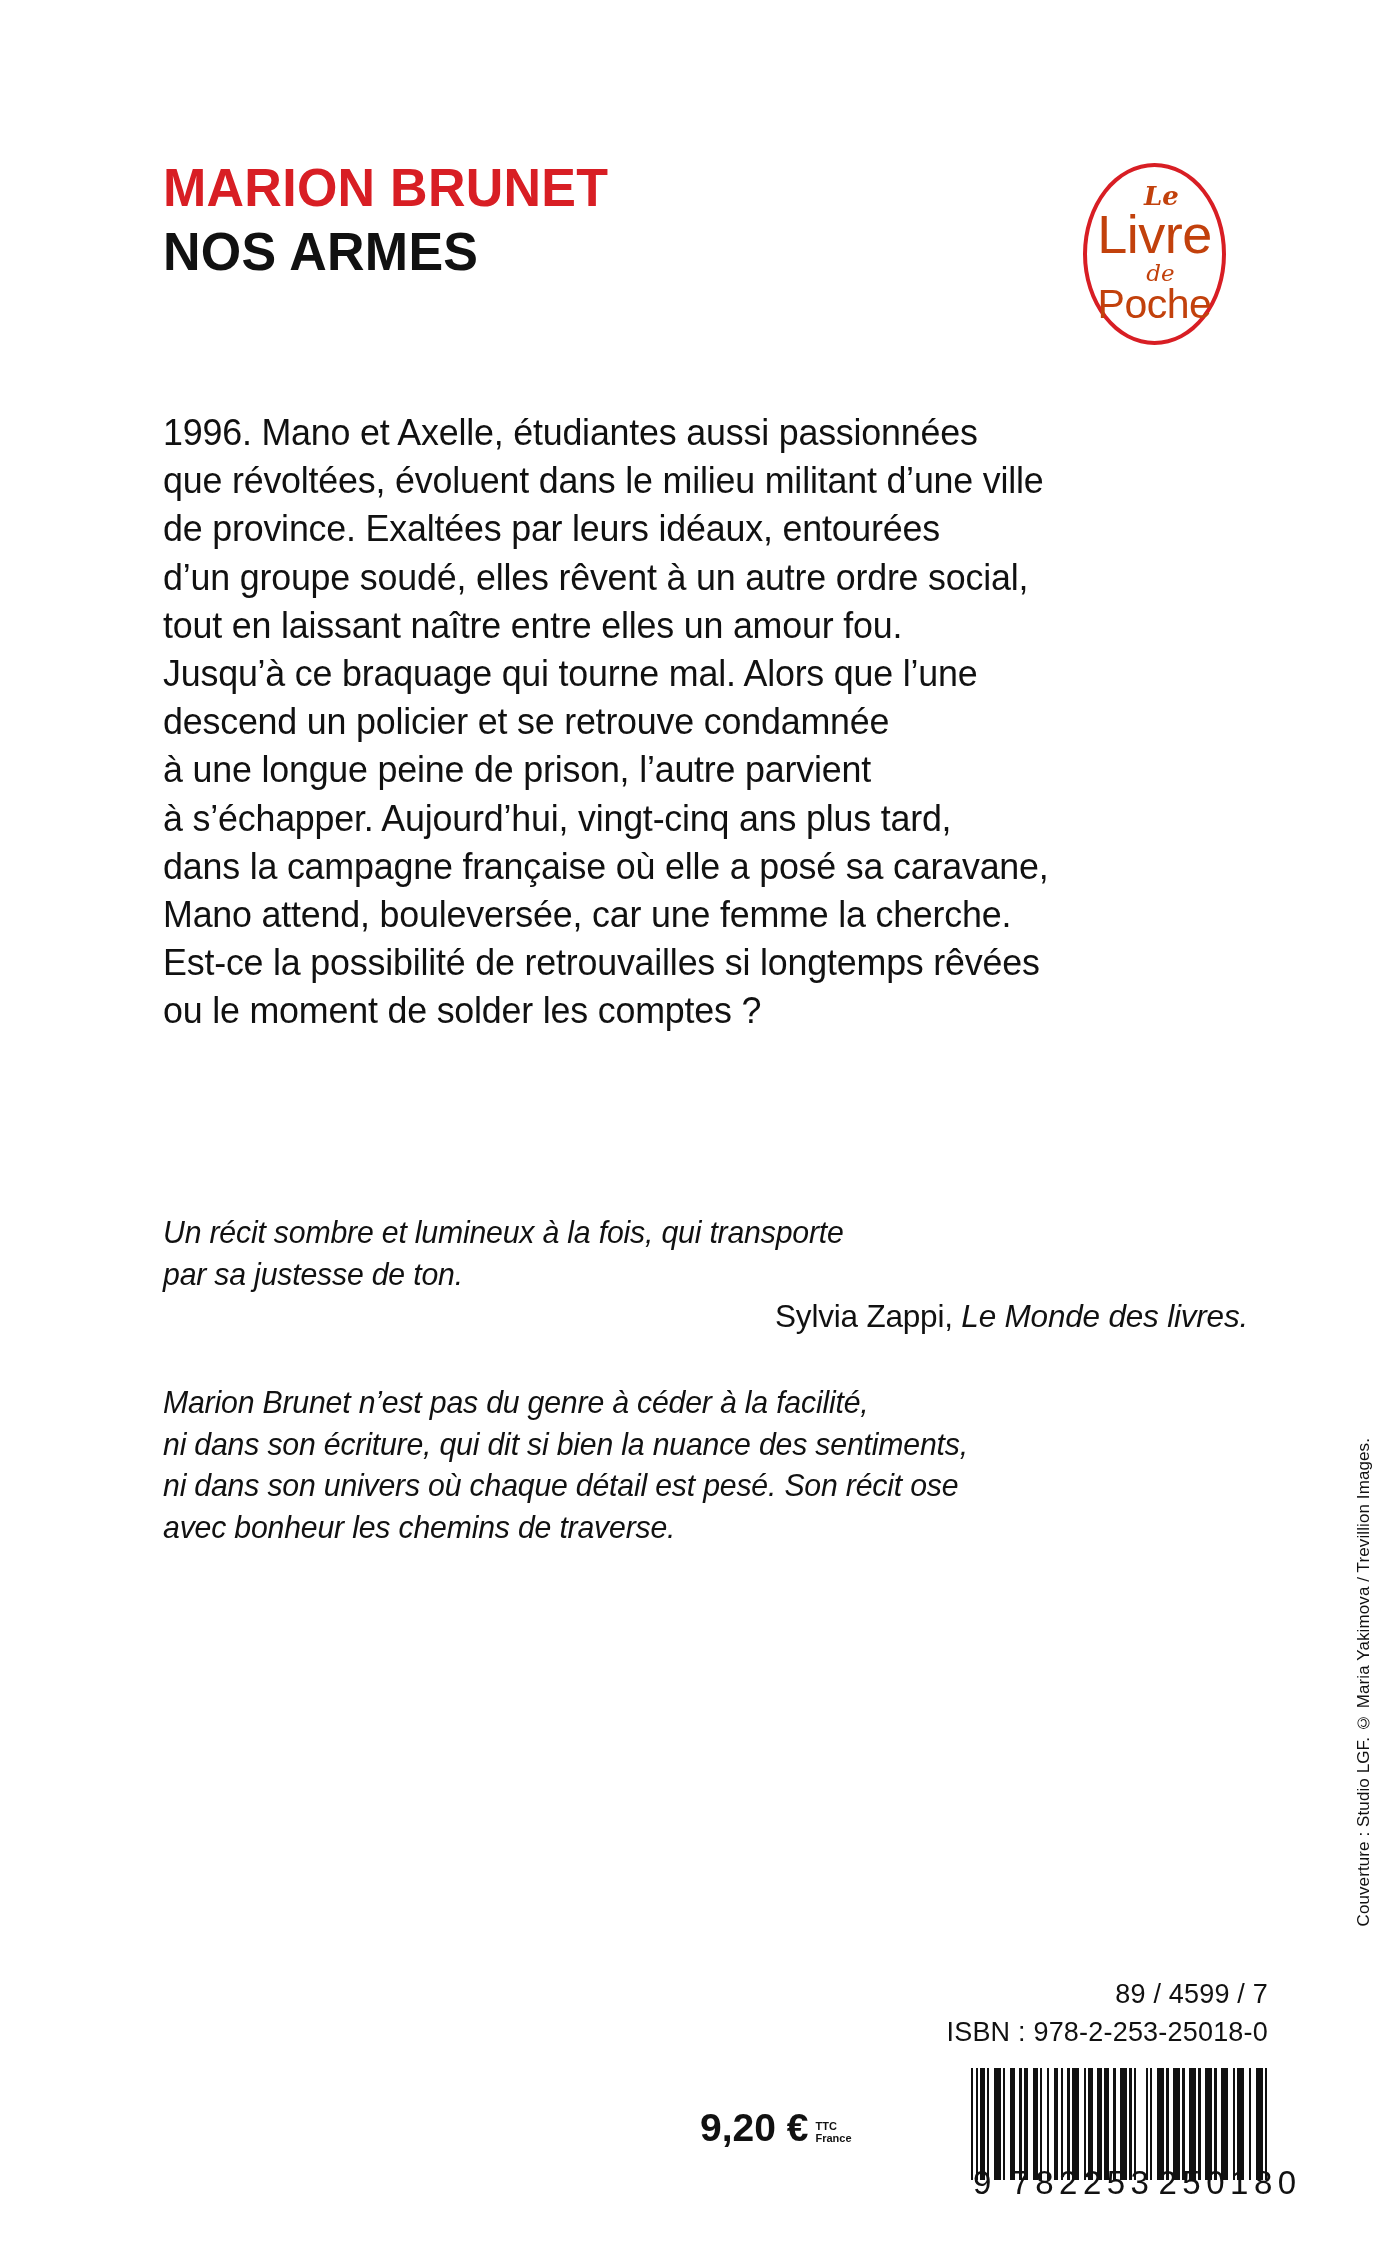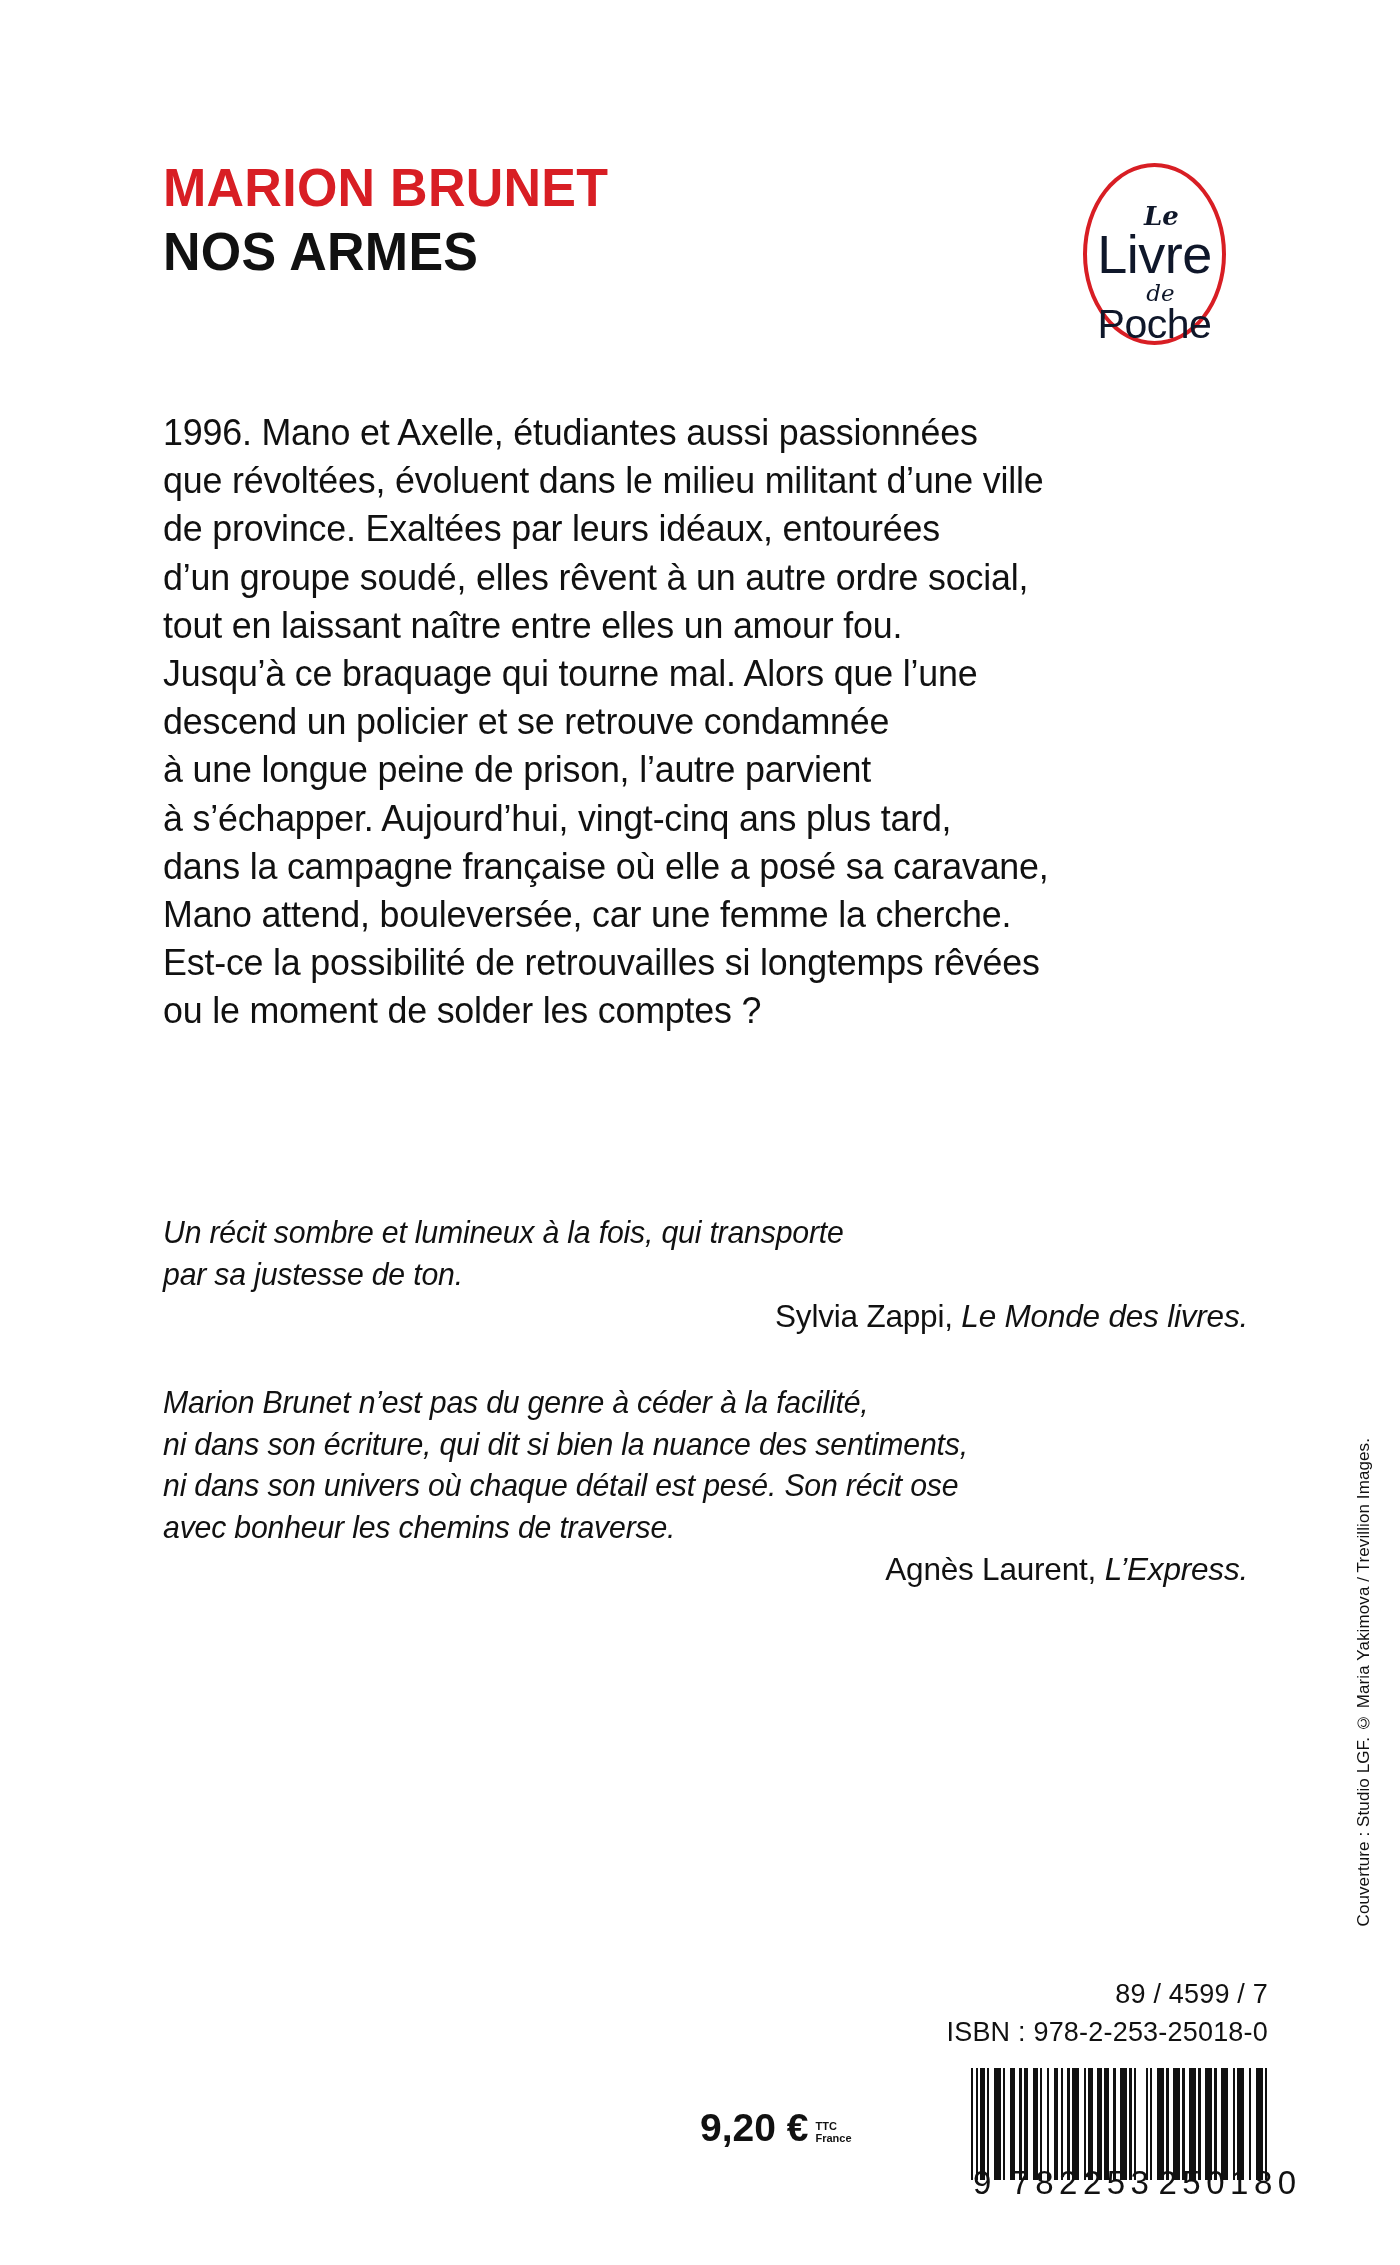--- a/index.html
+++ b/index.html
@@ -71,22 +71,22 @@
     border: 4px solid #D81E24;
     border-radius: 50% 50% 50% 50% / 50% 50% 50% 50%;
   }
 
   .logo-text {
     position: absolute;
     inset: 0;
     display: flex;
     flex-direction: column;
     align-items: center;
-    justify-content: flex-end;
-    color: #0f172a;
+    justify-content: center;
+    color: #c2410c;
     line-height: 1;
   }
 
   .logo-le {
     font-family: "DejaVu Serif", serif;
     font-style: italic;
     font-size: 26px;
     font-weight: bold;
     align-self: center;
     margin-left: 14px;
@@ -297,21 +297,20 @@
       <div class="quote-line">Un récit sombre et lumineux à la fois, qui transporte</div>
       <div class="quote-line">par sa justesse de ton.</div>
       <div class="quote-attrib"><span>Sylvia Zappi, </span><span class="src">Le Monde des livres.</span></div>
     </div>
 
     <div class="quote-block">
       <div class="quote-line">Marion Brunet n’est pas du genre à céder à la facilité,</div>
       <div class="quote-line">ni dans son écriture, qui dit si bien la nuance des sentiments,</div>
       <div class="quote-line">ni dans son univers où chaque détail est pesé. Son récit ose</div>
       <div class="quote-line">avec bonheur les chemins de traverse.</div>
-      <div class="quote-attrib"><span>Agnès Laurent, </span><span class="src">L’Express.</span></div>
     </div>
 
   </div>
 
   <div class="credit">Couverture : Studio LGF. © Maria Yakimova / Trevillion Images.</div>
 
   <div class="footer">
 
     <div class="codes">
       <div>89 / 4599 / 7</div>

